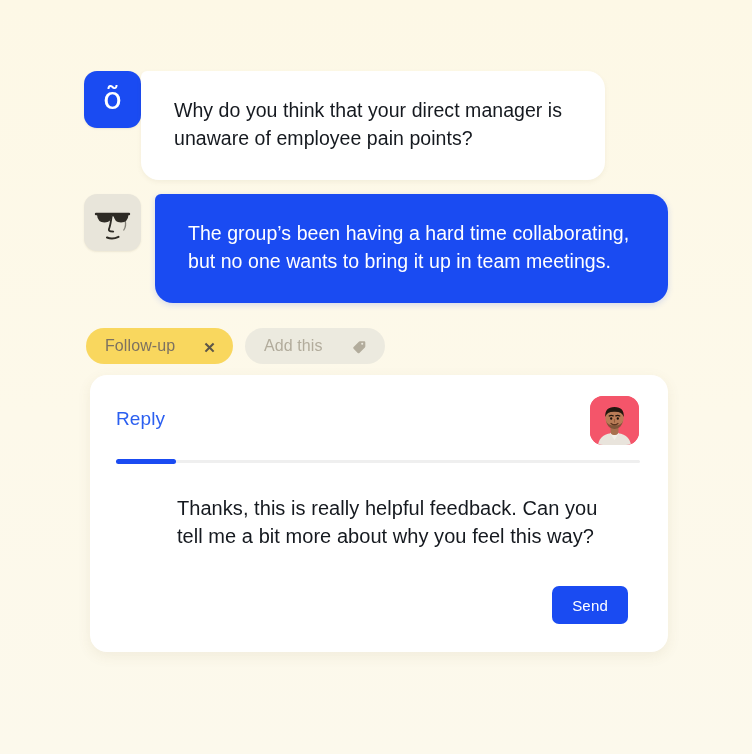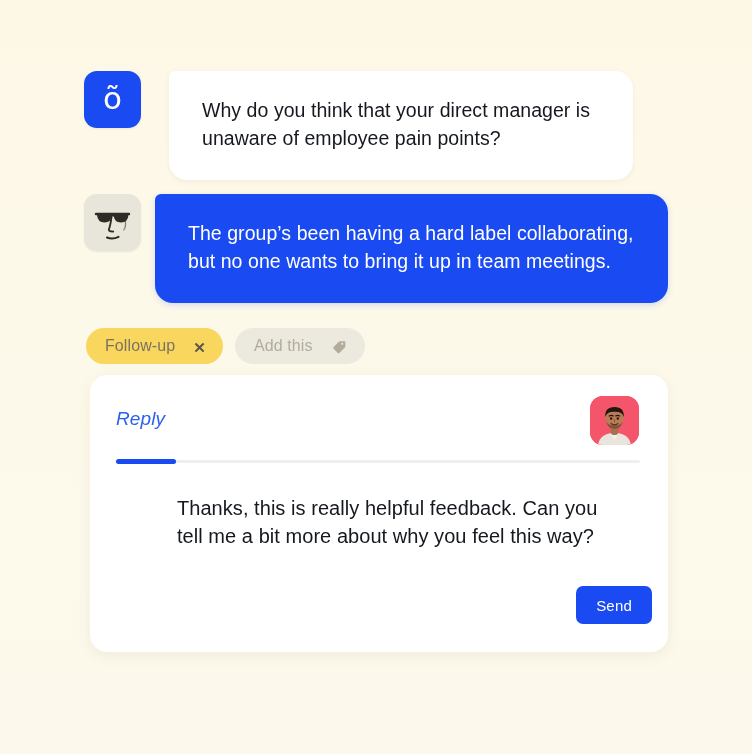--- a/index.html
+++ b/index.html
@@ -64,21 +64,21 @@
   
   .bubble {
     position: relative;
     box-sizing: border-box;
     padding: 26px 29px 28px 33px;
     font-size: 19.5px;
     line-height: 1.42;
     letter-spacing: 0.05px;
   }
   .bubble-white {
-    margin-left: 28px;
+    margin-left: 0;
     width: 464px;
     background: #ffffff;
     color: #15191f;
     border-radius: 6px 18px 18px 18px;
     box-shadow: 0 2px 5px rgba(120, 105, 55, 0.07);
   }
   .bubble-blue {
     margin-left: 14px;
     width: 513px;
     background: #1a4bf2;
@@ -98,21 +98,21 @@
     display: flex;
     align-items: center;
     gap: 12px;
   }
   .chip {
     box-sizing: border-box;
     height: 36px;
     border-radius: 18px;
     display: flex;
     align-items: center;
-    gap: 18px;
+    gap: 28px;
     font-size: 16px;
     letter-spacing: 0.1px;
     padding: 0 17px 0 19px;
     user-select: none;
   }
   .chip-active {
     background: #f9d75e;
     color: #7d7261;
   }
   .chip-active .chip-close {
@@ -150,21 +150,20 @@
     left: 26px;
     top: 33px;
     font-size: 19px;
     color: #2b5ff0;
     letter-spacing: 0.1px;
     background: none;
     border: none;
     padding: 0;
     font-family: inherit;
     cursor: pointer;
-    font-style: italic;
   }
   .reply-avatar {
     position: absolute;
     right: 29px;
     top: 21px;
     width: 49px;
     height: 49px;
     border-radius: 13px;
     overflow: hidden;
     background: #f4556a;
@@ -197,21 +196,21 @@
     right: 60px;
     font-size: 20px;
     line-height: 1.4;
     color: #15191f;
     letter-spacing: 0.05px;
   }
   .reply-body p { margin: 0; }
 
   .send-button {
     position: absolute;
-    right: 16px;
+    right: 40px;
     bottom: 28px;
     background: #1a4bf2;
     color: #ffffff;
     border: none;
     border-radius: 7px;
     height: 38px;
     padding: 0 20px;
     font-size: 15px;
     font-family: inherit;
     letter-spacing: 0.2px;
@@ -244,21 +243,21 @@
 
           <path d="M27.5 23 q-1 8 -2.5 12 q-0.6 1.8 1.6 2.2 l2.6 0.4" stroke="#2e2b25" stroke-width="1.9" fill="none" stroke-linecap="round" stroke-linejoin="round"></path>
 
           <path d="M23 43.5 q5.5 2.4 11.5 -0.6" stroke="#2e2b25" stroke-width="2.1" fill="none" stroke-linecap="round"></path>
 
           <path d="M41 26 q1.6 6 -1.2 10" stroke="#2e2b25" stroke-width="1.3" fill="none" stroke-linecap="round" opacity="0.55"></path>
         </svg>
       </span>
     </div>
     <div class="bubble bubble-blue">
-      <p>The group’s been having a hard label collaborating, but no one wants to bring it up in team meetings.</p>
+      <p>The group’s been having a hard time collaborating, but no one wants to bring it up in team meetings.</p>
     </div>
   </div>
 
   <div class="chip-row">
     <div class="chip chip-active">
       <span>Follow-up</span>
       <span class="chip-close">✕</span>
     </div>
     <div class="chip chip-muted">
       <span>Add this</span>

